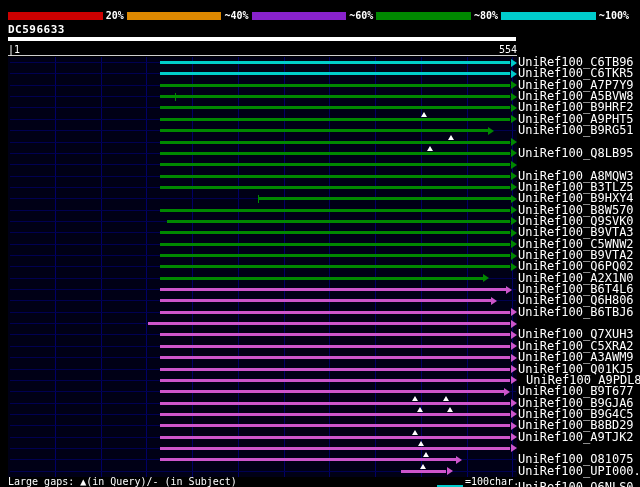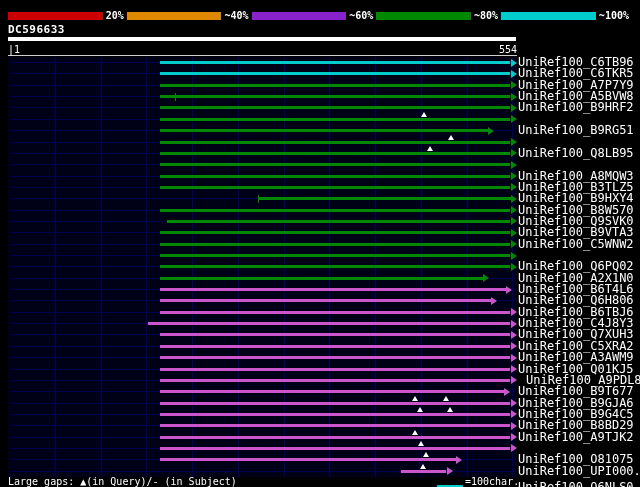--- a/index.html
+++ b/index.html
@@ -92,20 +92,21 @@
       <div class="sub-gap-tick" style="left: 174.7px; top: 35.6px; background: rgb(0, 136, 0);"></div>
       <div class="hit-label" style="top: 34.1px;">UniRef100_A5BVW8</div>
       <div class="row-track" style="left: 10px; width: 506px; top: 50.4px;"></div>
       <div class="aln-bar" style="left: 160.1px; width: 350.4px; top: 49.4px; background: rgb(0, 136, 0);"></div>
       <div class="arrowhead" style="left: 510.5px; top: 46.9px; border-left: 6px solid rgb(0, 136, 0);"></div>
       <div class="hit-label" style="top: 45.4px;">UniRef100_B9HRF2</div>
       <div class="row-track" style="left: 10px; width: 506px; top: 61.8px;"></div>
       <div class="aln-bar" style="left: 160.1px; width: 350.4px; top: 60.8px; background: rgb(0, 136, 0);"></div>
       <div class="arrowhead" style="left: 510.5px; top: 58.3px; border-left: 6px solid rgb(0, 136, 0);"></div>
       <div class="gap-marker" style="left: 420.6px; top: 54.8px;"></div>
+      <div class="hit-label" style="top: 56.8px;">UniRef100_A9PHT5</div>
       <div class="row-track" style="left: 10px; width: 506px; top: 73.1px;"></div>
       <div class="aln-bar" style="left: 160.1px; width: 327.6px; top: 72.1px; background: rgb(0, 136, 0);"></div>
       <div class="arrowhead" style="left: 487.6px; top: 69.6px; border-left: 6px solid rgb(0, 136, 0);"></div>
       <div class="hit-label" style="top: 68.1px;">UniRef100_B9RG51</div>
       <div class="row-track" style="left: 10px; width: 506px; top: 84.5px;"></div>
       <div class="aln-bar" style="left: 160.1px; width: 350.4px; top: 83.5px; background: rgb(0, 136, 0);"></div>
       <div class="arrowhead" style="left: 510.5px; top: 81px; border-left: 6px solid rgb(0, 136, 0);"></div>
       <div class="gap-marker" style="left: 448px; top: 77.5px;"></div>
       <div class="row-track" style="left: 10px; width: 506px; top: 95.8px;"></div>
       <div class="aln-bar" style="left: 160.1px; width: 350.4px; top: 94.8px; background: rgb(0, 136, 0);"></div>
@@ -140,20 +141,21 @@
       <div class="aln-bar" style="left: 160.1px; width: 350.4px; top: 174.3px; background: rgb(0, 136, 0);"></div>
       <div class="arrowhead" style="left: 510.5px; top: 171.8px; border-left: 6px solid rgb(0, 136, 0);"></div>
       <div class="hit-label" style="top: 170.3px;">UniRef100_B9VTA3</div>
       <div class="row-track" style="left: 10px; width: 506px; top: 186.6px;"></div>
       <div class="aln-bar" style="left: 160.1px; width: 350.4px; top: 185.6px; background: rgb(0, 136, 0);"></div>
       <div class="arrowhead" style="left: 510.5px; top: 183.1px; border-left: 6px solid rgb(0, 136, 0);"></div>
       <div class="hit-label" style="top: 181.6px;">UniRef100_C5WNW2</div>
       <div class="row-track" style="left: 10px; width: 506px; top: 198px;"></div>
       <div class="aln-bar" style="left: 160.1px; width: 350.4px; top: 197px; background: rgb(0, 136, 0);"></div>
       <div class="arrowhead" style="left: 510.5px; top: 194.5px; border-left: 6px solid rgb(0, 136, 0);"></div>
+      <div class="hit-label" style="top: 193px;">UniRef100_B9VTA2</div>
       <div class="row-track" style="left: 10px; width: 506px; top: 209.3px;"></div>
       <div class="aln-bar" style="left: 160.1px; width: 350.4px; top: 208.3px; background: rgb(0, 136, 0);"></div>
       <div class="arrowhead" style="left: 510.5px; top: 205.8px; border-left: 6px solid rgb(0, 136, 0);"></div>
       <div class="hit-label" style="top: 204.3px;">UniRef100_Q6PQ02</div>
       <div class="row-track" style="left: 10px; width: 506px; top: 220.7px;"></div>
       <div class="aln-bar" style="left: 160.1px; width: 323px; top: 219.7px; background: rgb(0, 136, 0);"></div>
       <div class="arrowhead" style="left: 483.1px; top: 217.2px; border-left: 6px solid rgb(0, 136, 0);"></div>
       <div class="hit-label" style="top: 215.7px;">UniRef100_A2X1N0</div>
       <div class="row-track" style="left: 10px; width: 506px; top: 232px;"></div>
       <div class="aln-bar" style="left: 160.1px; width: 345.9px; top: 231px; background: rgb(204, 85, 204);"></div>
@@ -163,21 +165,20 @@
       <div class="aln-bar" style="left: 160.1px; width: 331.2px; top: 242.4px; background: rgb(204, 85, 204);"></div>
       <div class="arrowhead" style="left: 491.3px; top: 239.9px; border-left: 6px solid rgb(204, 85, 204);"></div>
       <div class="hit-label" style="top: 238.4px;">UniRef100_Q6H806</div>
       <div class="row-track" style="left: 10px; width: 506px; top: 254.7px;"></div>
       <div class="aln-bar" style="left: 160.1px; width: 350.4px; top: 253.7px; background: rgb(204, 85, 204);"></div>
       <div class="arrowhead" style="left: 510.5px; top: 251.2px; border-left: 6px solid rgb(204, 85, 204);"></div>
       <div class="hit-label" style="top: 249.7px;">UniRef100_B6TBJ6</div>
       <div class="row-track" style="left: 10px; width: 506px; top: 266.1px;"></div>
       <div class="aln-bar" style="left: 148.2px; width: 362.3px; top: 265.1px; background: rgb(204, 85, 204);"></div>
       <div class="arrowhead" style="left: 510.5px; top: 262.6px; border-left: 6px solid rgb(204, 85, 204);"></div>
-      <div class="hit-label" style="top: 261.1px;">UniRef100_C4J8Y3</div>
       <div class="row-track" style="left: 10px; width: 506px; top: 277.4px;"></div>
       <div class="aln-bar" style="left: 160.1px; width: 350.4px; top: 276.4px; background: rgb(204, 85, 204);"></div>
       <div class="arrowhead" style="left: 510.5px; top: 273.9px; border-left: 6px solid rgb(204, 85, 204);"></div>
       <div class="hit-label" style="top: 272.4px;">UniRef100_Q7XUH3</div>
       <div class="row-track" style="left: 10px; width: 506px; top: 288.8px;"></div>
       <div class="aln-bar" style="left: 160.1px; width: 350.4px; top: 287.8px; background: rgb(204, 85, 204);"></div>
       <div class="arrowhead" style="left: 510.5px; top: 285.3px; border-left: 6px solid rgb(204, 85, 204);"></div>
       <div class="hit-label" style="top: 283.8px;">UniRef100_C5XRA2</div>
       <div class="row-track" style="left: 10px; width: 506px; top: 300.1px;"></div>
       <div class="aln-bar" style="left: 160.1px; width: 350.4px; top: 299.1px; background: rgb(204, 85, 204);"></div>

